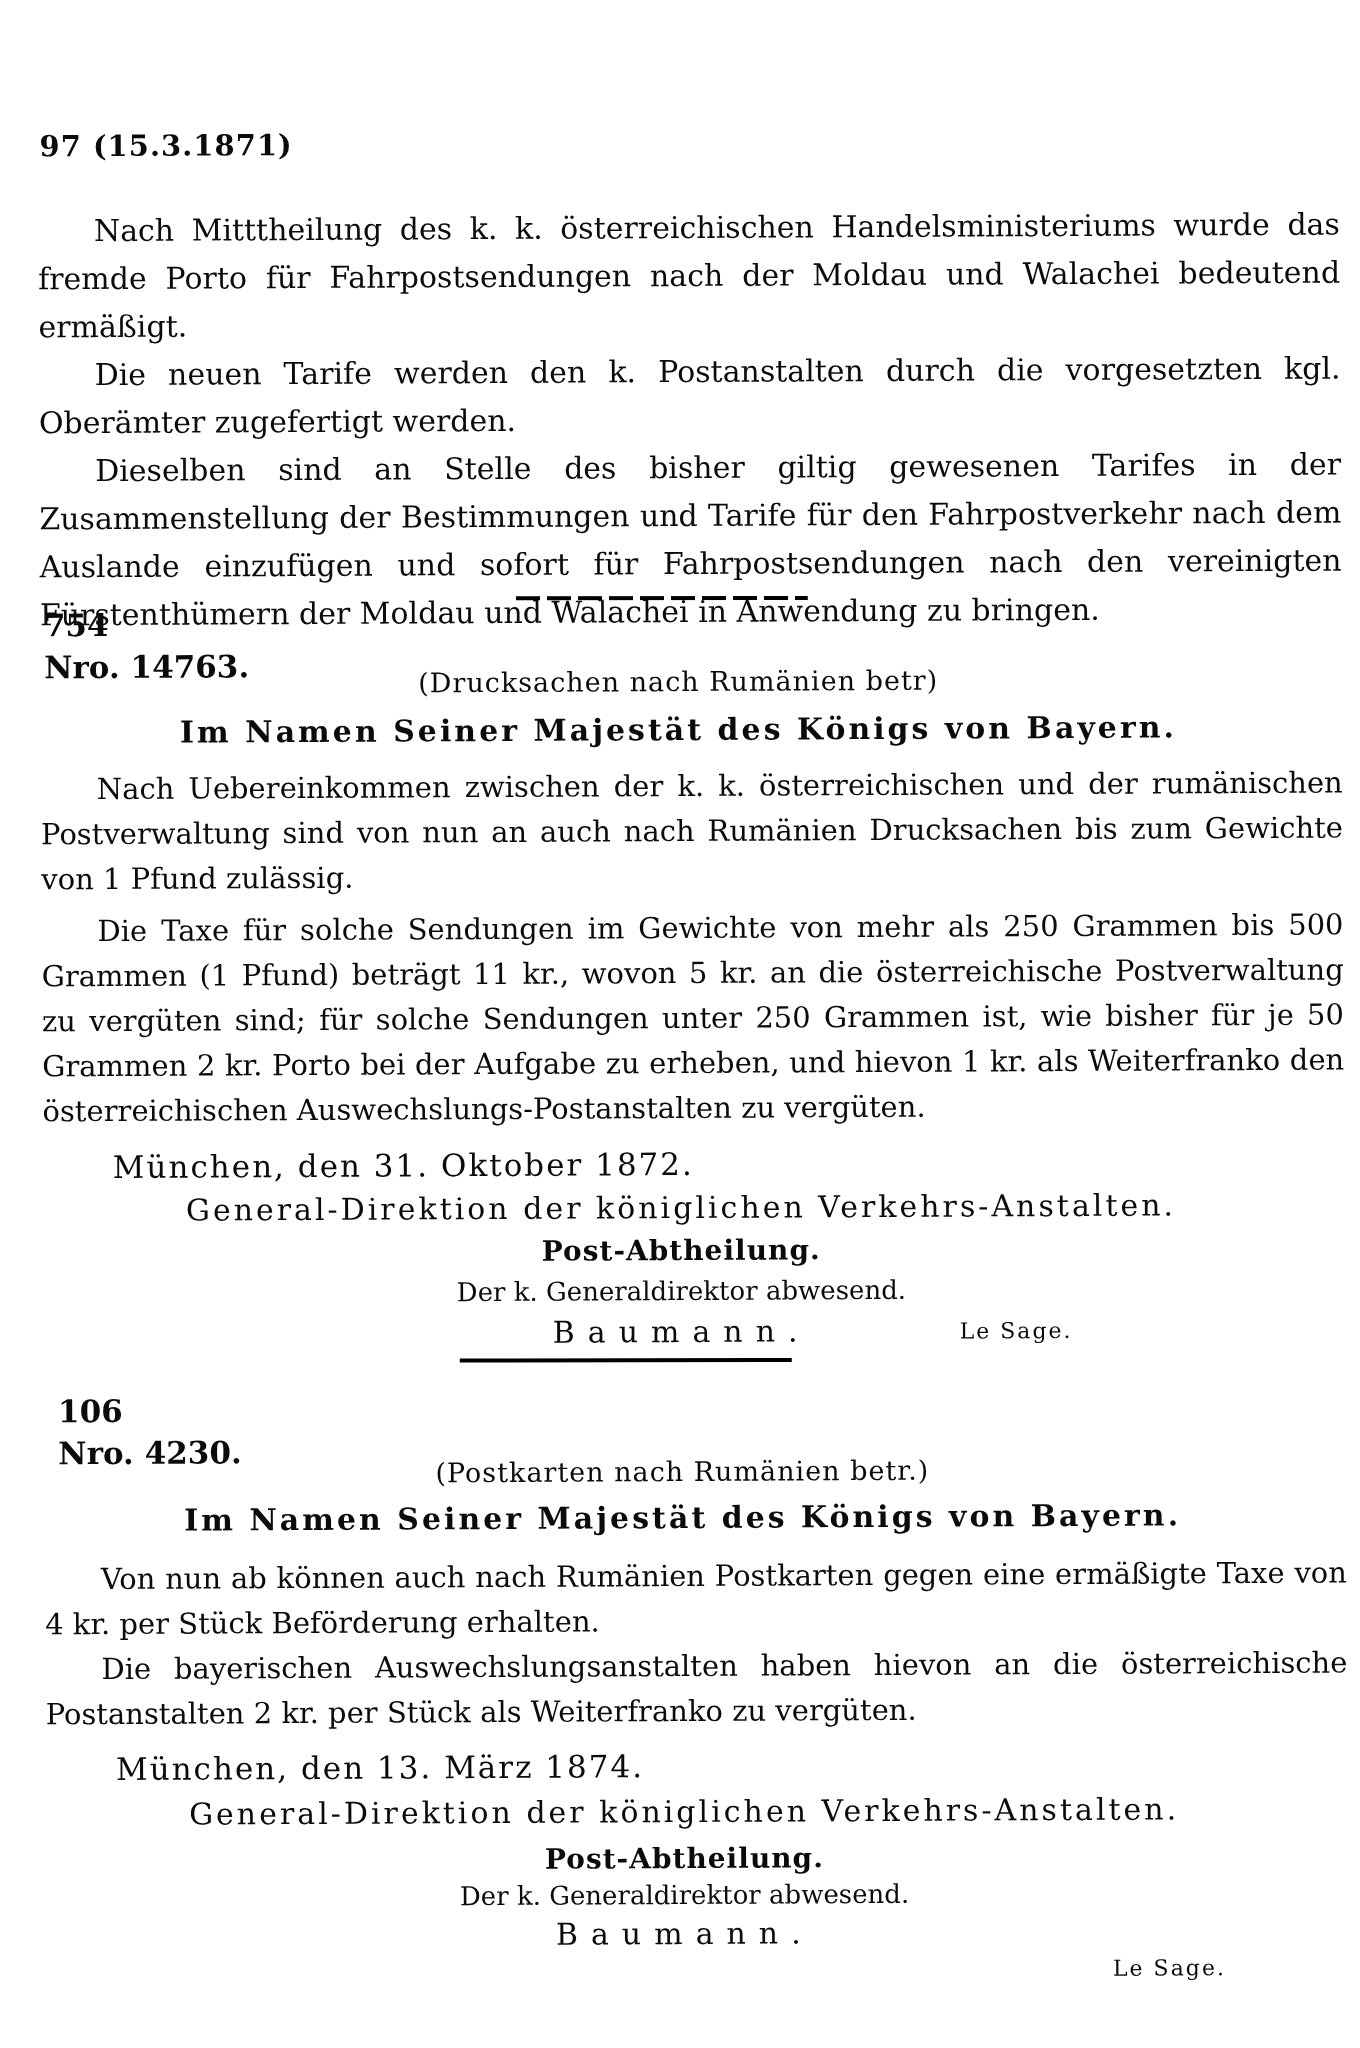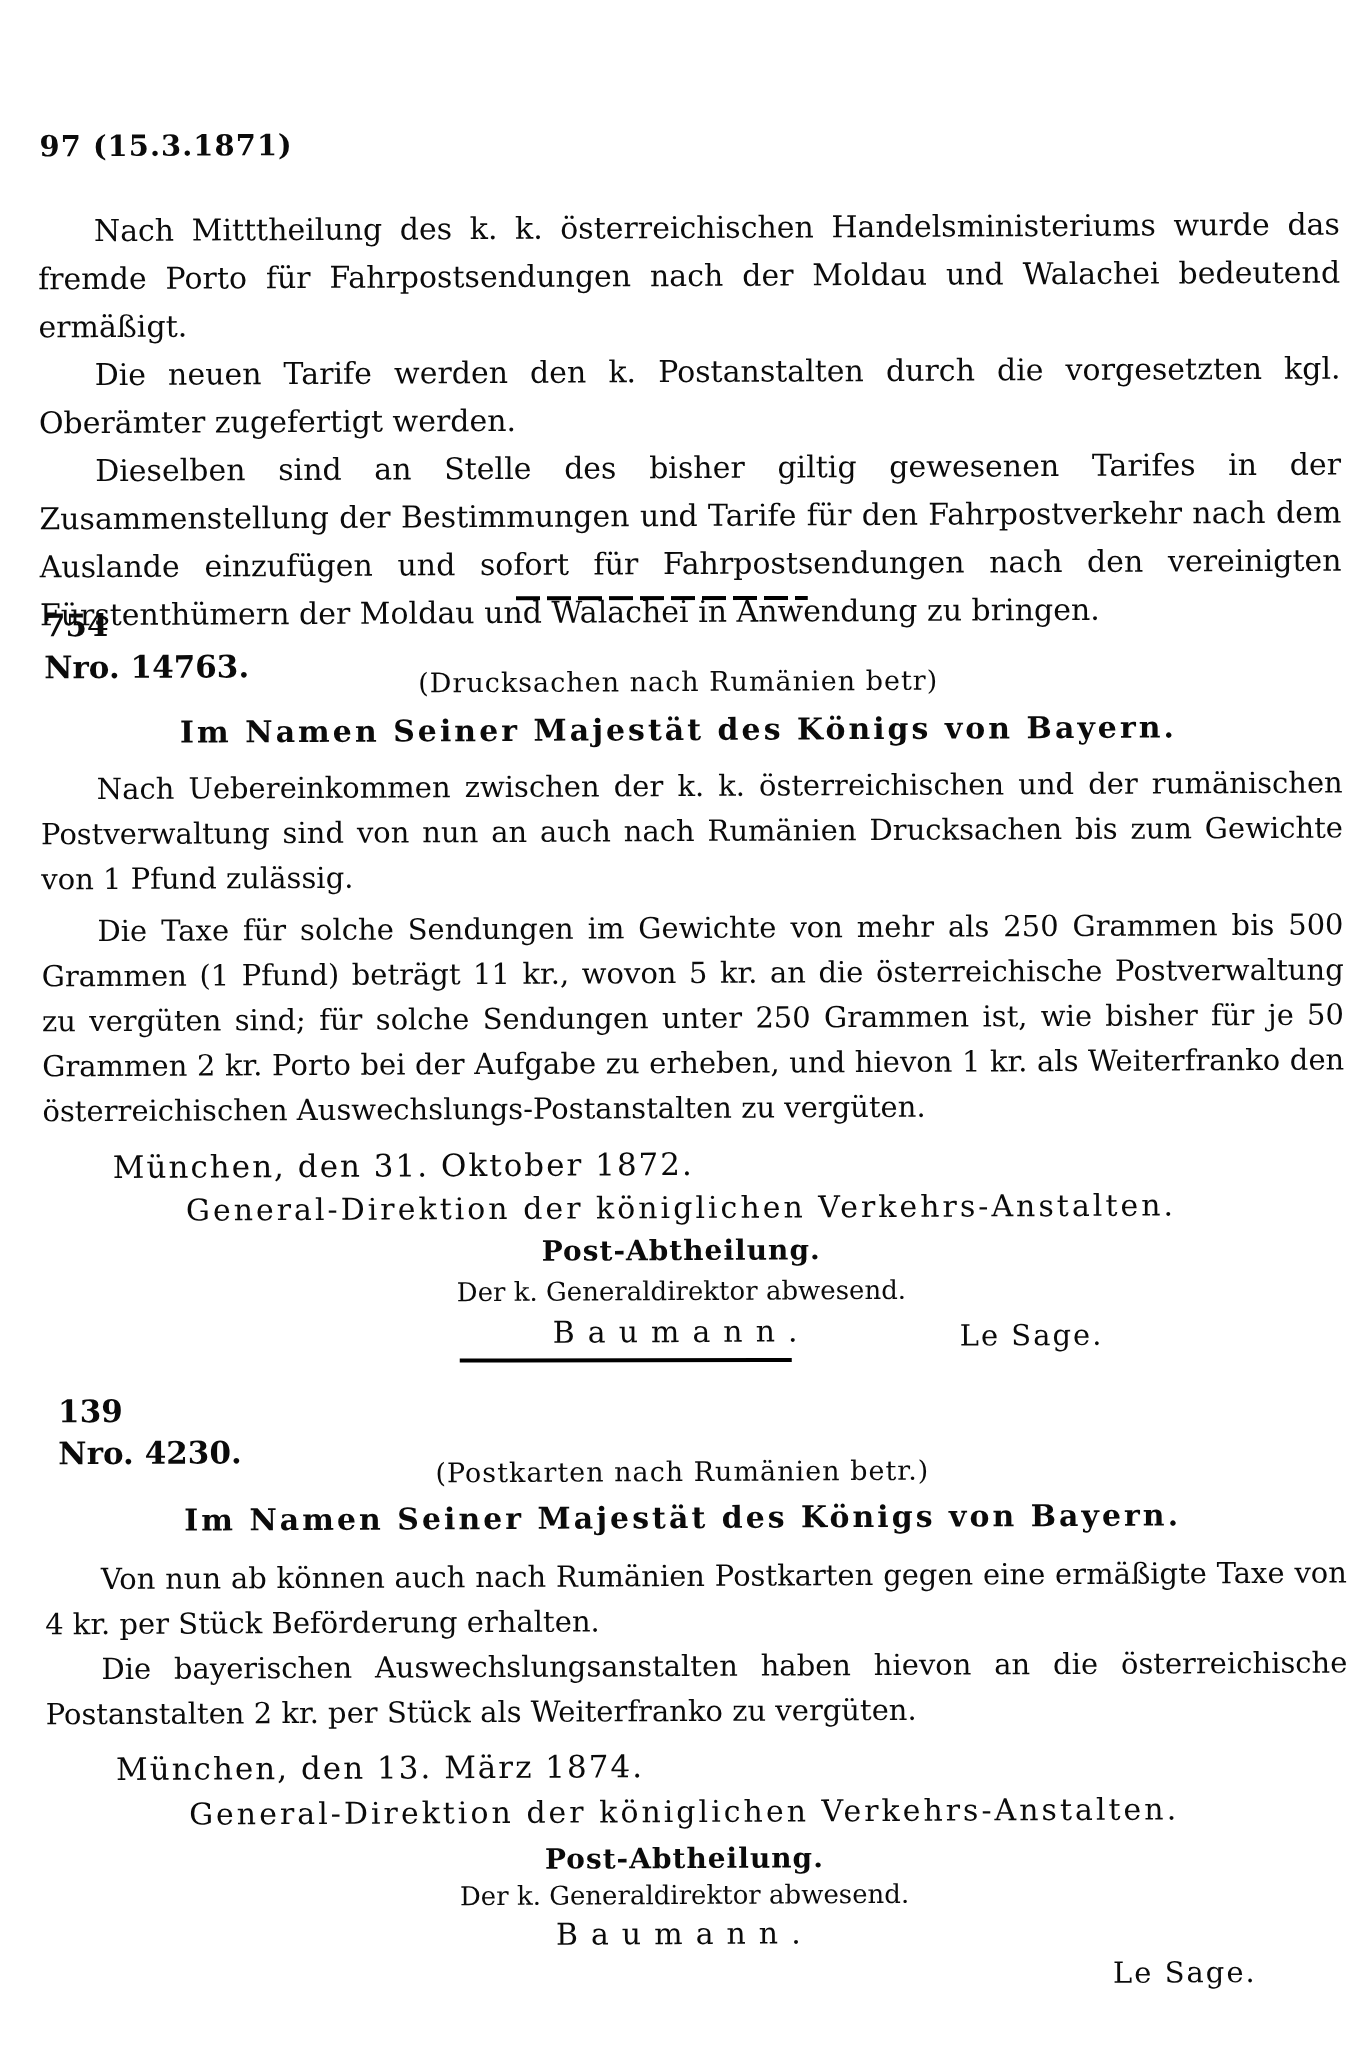--- a/index.html
+++ b/index.html
@@ -75,21 +75,21 @@
   .absence { font-size: 26px; }
   .s2absence { top: 1276px; }
   .s3absence { top: 1880px; }
 
   .signature { font-size: 30px; letter-spacing: 13px; }
   .s2sig { top: 1314px; }
   .s3sig { top: 1916px; }
 
   .sig-rule { top: 1358px; left: 458px; width: 332px; height: 4px; background: #000; transform: rotate(0.2deg); }
 
-  .countersign { font-size: 29px; letter-spacing: 2px; }
+  .countersign { font-size: 22px; letter-spacing: 2px; }
   .s2le { top: 1320px; left: 958px; }
   .s3le { top: 1958px; left: 1108px; }
 </style>
 </head>
 <body>
 
 <div class="page">
   <div class="inner">
 
     <div class="abs hdr">97 (15.3.1871)</div>
@@ -115,21 +115,21 @@
     </div>
 
     <div class="abs dateline s2date">München, den 31. Oktober 1872.</div>
     <div class="abs center-line authority s2auth">General-Direktion der königlichen Verkehrs-Anstalten.</div>
     <div class="abs center-line dept s2dept">Post-Abtheilung.</div>
     <div class="abs center-line absence s2absence">Der k. Generaldirektor abwesend.</div>
     <div class="abs center-line signature s2sig">Baumann.</div>
     <div class="abs sig-rule"></div>
     <div class="abs countersign s2le">Le Sage.</div>
 
-    <div class="abs margin-num s3num">139</div>
+    <div class="abs margin-num s3num">106</div>
     <div class="abs margin-num s3ref">Nro. 4230.</div>
     <div class="abs center-line subject s3subject">(Postkarten nach Rumänien betr.)</div>
     <div class="abs center-line royal s3heading">Im Namen Seiner Majestät des Königs von Bayern.</div>
 
     <div class="abs para-block sec-para s3p1">
       <p>Von nun ab können auch nach Rumänien Postkarten gegen eine ermäßigte Taxe von 4 kr. per Stück Beförderung erhalten.</p>
     </div>
     <div class="abs para-block sec-para s3p2">
       <p>Die bayerischen Auswechslungsanstalten haben hievon an die österreichische Postanstalten 2 kr. per Stück als Weiterfranko zu vergüten.</p>
     </div>

